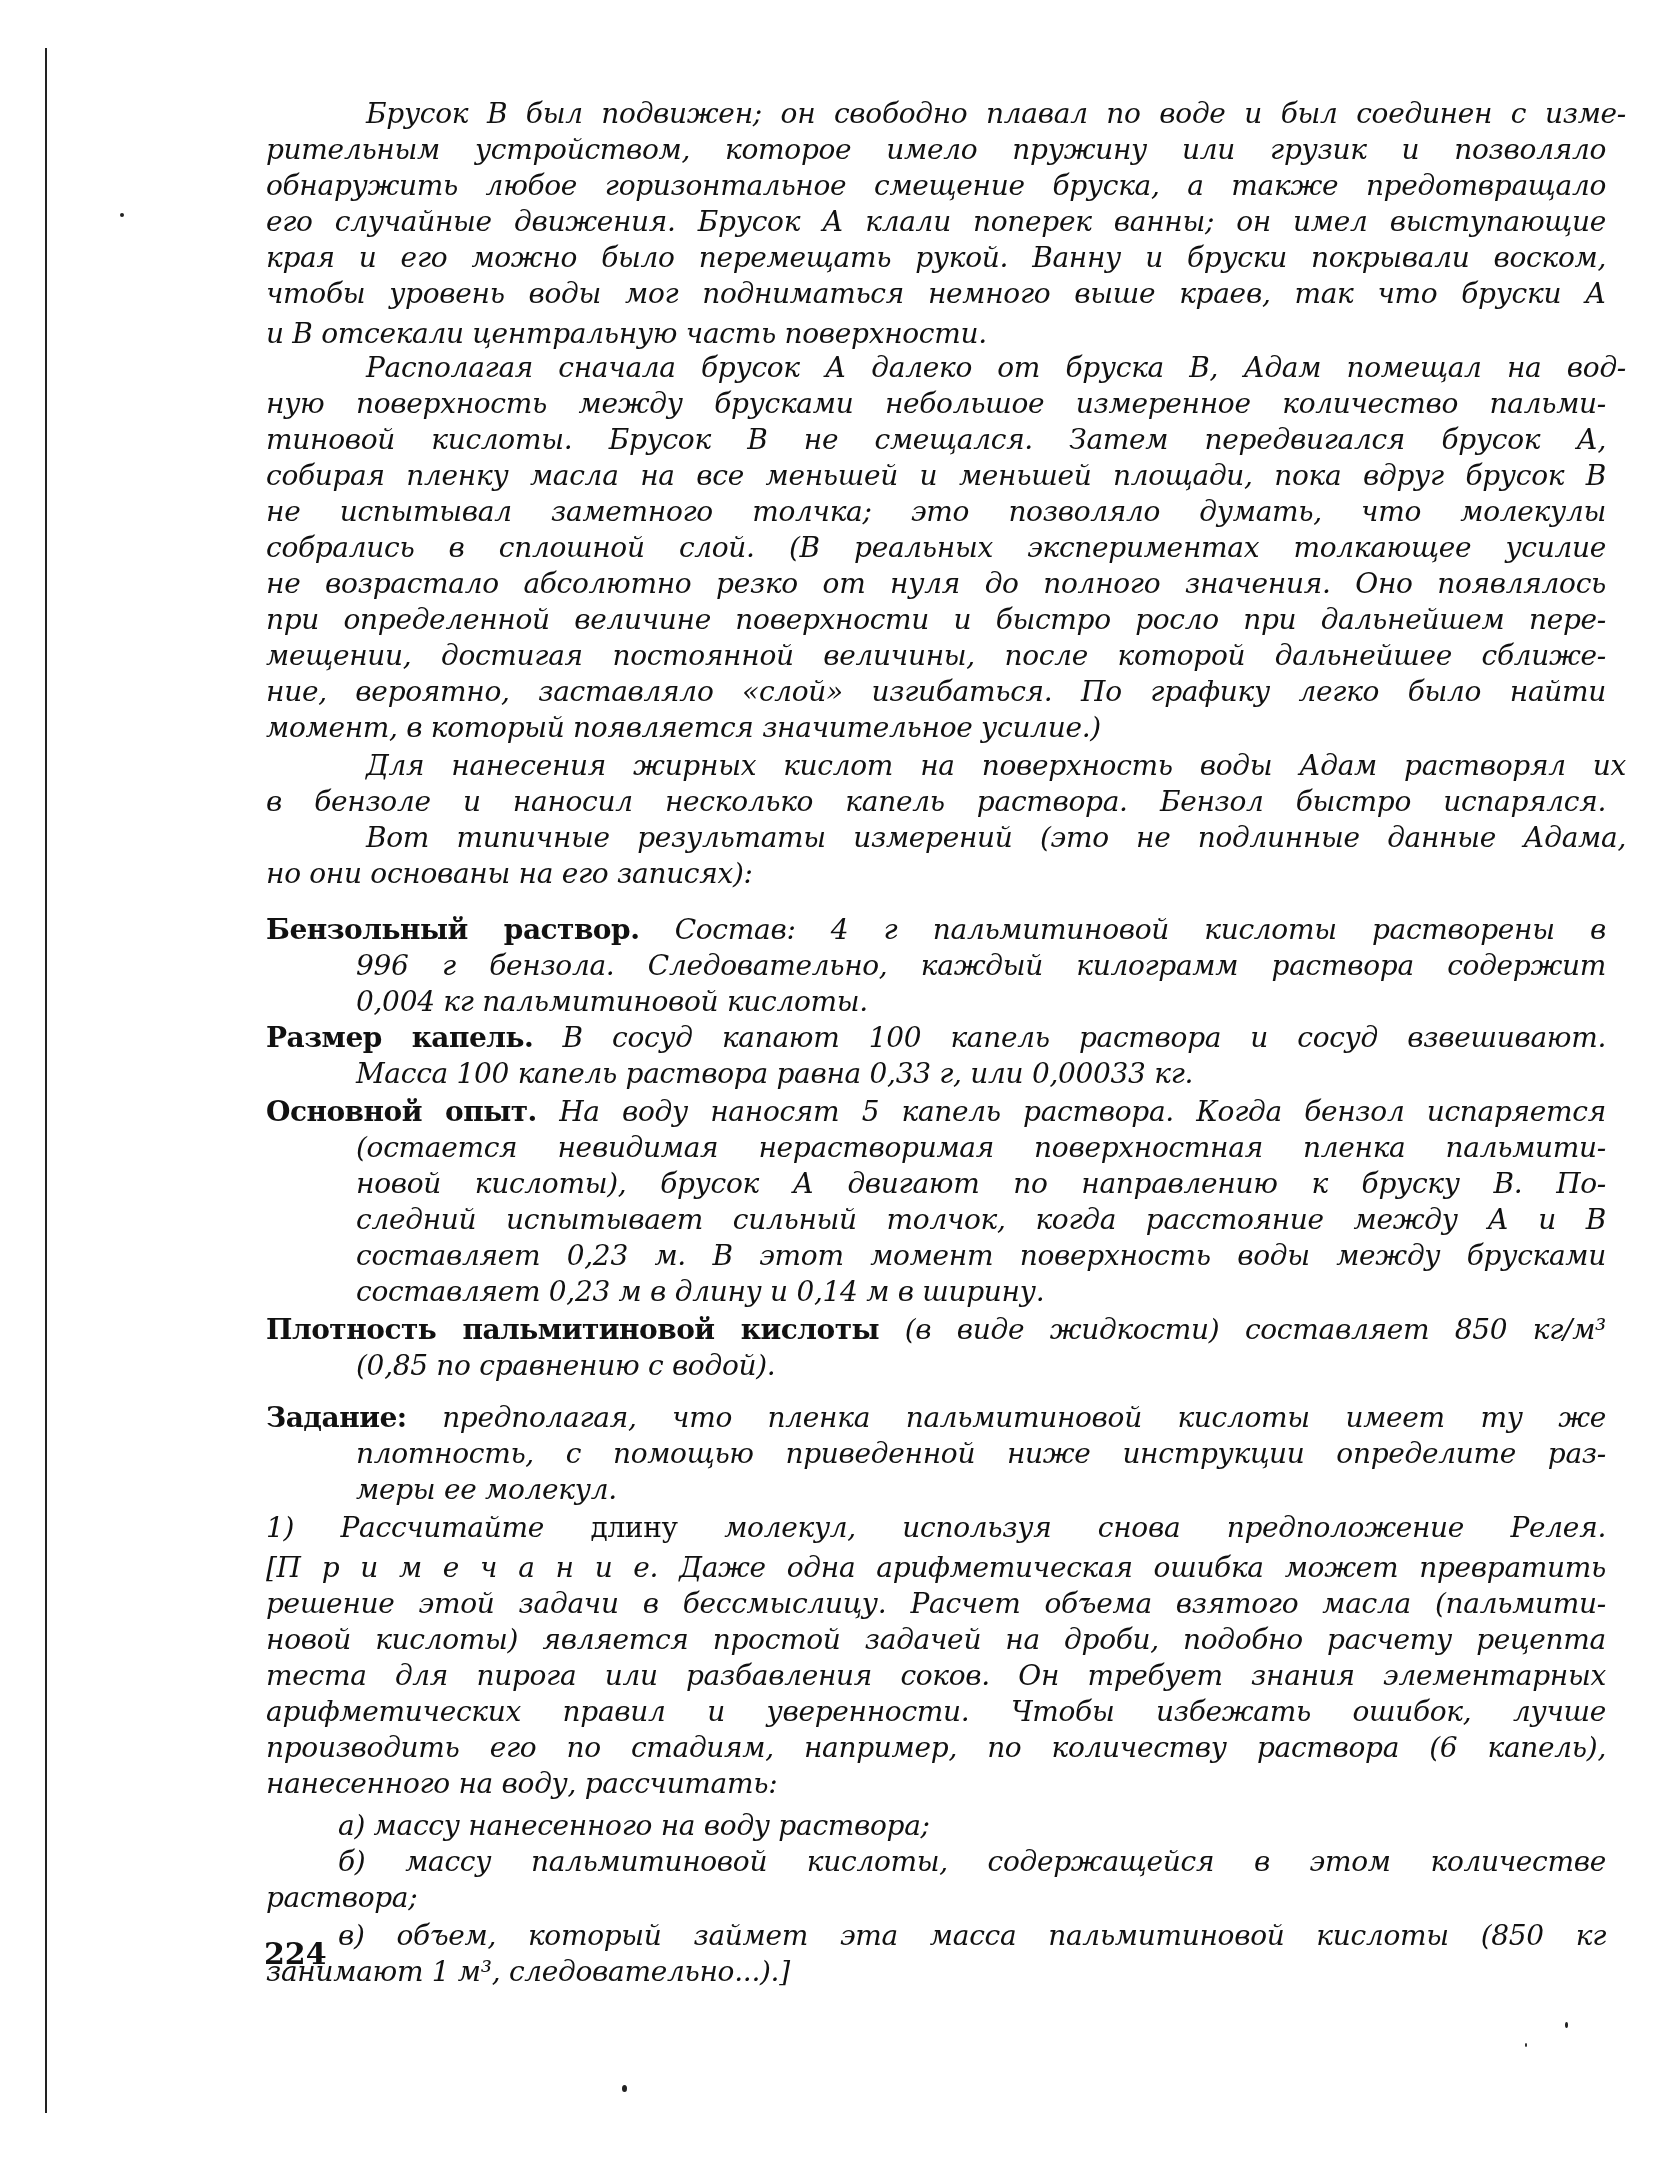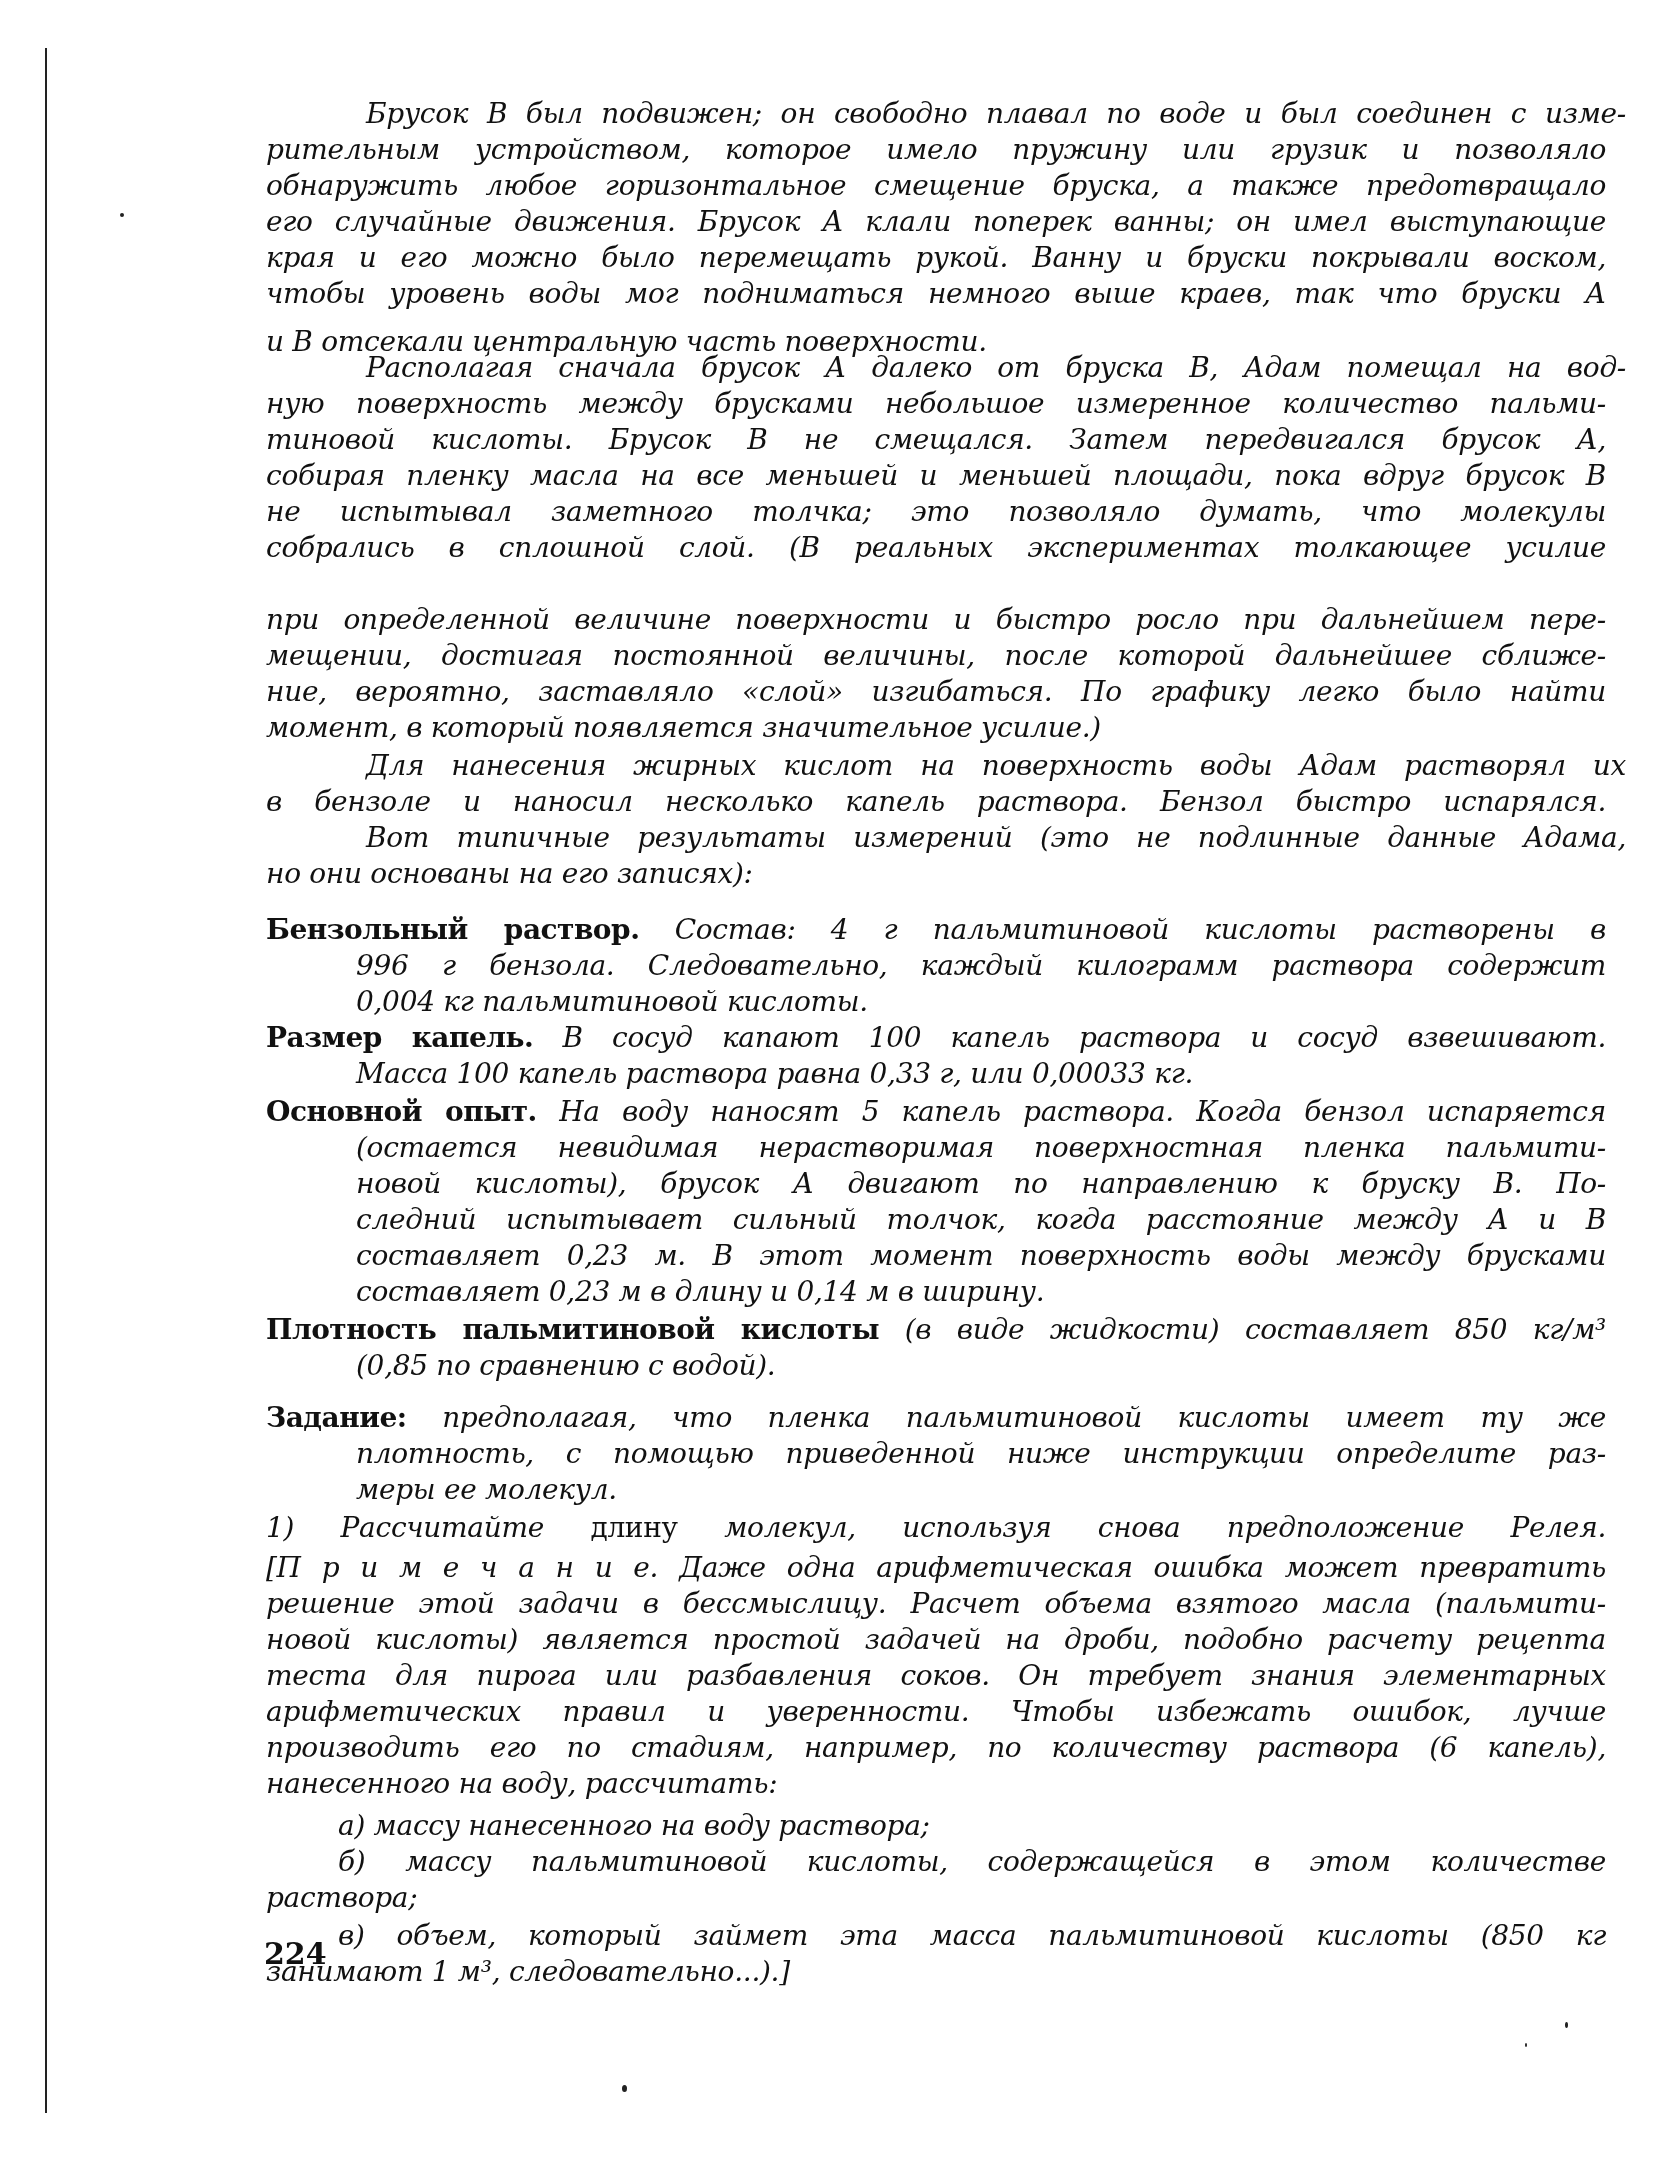--- a/index.html
+++ b/index.html
@@ -33,28 +33,29 @@
   <div class="speck" style="left:622px;top:2085px;width:5px;height:7px;"></div>
   <div class="speck" style="left:1565px;top:2022px;width:3px;height:6px;"></div>
   <div class="speck" style="left:1525px;top:2043px;width:2px;height:4px;"></div>
 
   <div class="ln ind" style="top:96px">Брусок В был подвижен; он свободно плавал по воде и был соединен с изме-</div>
   <div class="ln" style="top:132px">рительным устройством, которое имело пружину или грузик и позволяло</div>
   <div class="ln" style="top:168px">обнаружить любое горизонтальное смещение бруска, а также предотвращало</div>
   <div class="ln" style="top:204px">его случайные движения. Брусок А клали поперек ванны; он имел выступающие</div>
   <div class="ln" style="top:240px">края и его можно было перемещать рукой. Ванну и бруски покрывали воском,</div>
   <div class="ln" style="top:276px">чтобы уровень воды мог подниматься немного выше краев, так что бруски А</div>
-  <div class="ln last" style="top:324px">и В отсекали центральную часть поверхности.</div>
+  <div class="ln last" style="top:316px">и В отсекали центральную часть поверхности.</div>
 
   <div class="ln ind" style="top:350px">Располагая сначала брусок А далеко от бруска В, Адам помещал на вод-</div>
   <div class="ln" style="top:386px">ную поверхность между брусками небольшое измеренное количество пальми-</div>
   <div class="ln" style="top:422px">тиновой кислоты. Брусок В не смещался. Затем передвигался брусок А,</div>
   <div class="ln" style="top:458px">собирая пленку масла на все меньшей и меньшей площади, пока вдруг брусок В</div>
   <div class="ln" style="top:494px">не испытывал заметного толчка; это позволяло думать, что молекулы</div>
   <div class="ln" style="top:530px">собрались в сплошной слой. (В реальных экспериментах толкающее усилие</div>
+  <div class="ln" style="top:566px">не возрастало абсолютно резко от нуля до полного значения. Оно появлялось</div>
   <div class="ln" style="top:602px">при определенной величине поверхности и быстро росло при дальнейшем пере-</div>
   <div class="ln" style="top:638px">мещении, достигая постоянной величины, после которой дальнейшее сближе-</div>
   <div class="ln" style="top:674px">ние, вероятно, заставляло «слой» изгибаться. По графику легко было найти</div>
   <div class="ln last" style="top:710px">момент, в который появляется значительное усилие.)</div>
 
   <div class="ln ind" style="top:748px">Для нанесения жирных кислот на поверхность воды Адам растворял их</div>
   <div class="ln" style="top:784px">в бензоле и наносил несколько капель раствора. Бензол быстро испарялся.</div>
 
   <div class="ln ind" style="top:820px">Вот типичные результаты измерений (это не подлинные данные Адама,</div>
   <div class="ln last" style="top:856px">но они основаны на его записях):</div>

